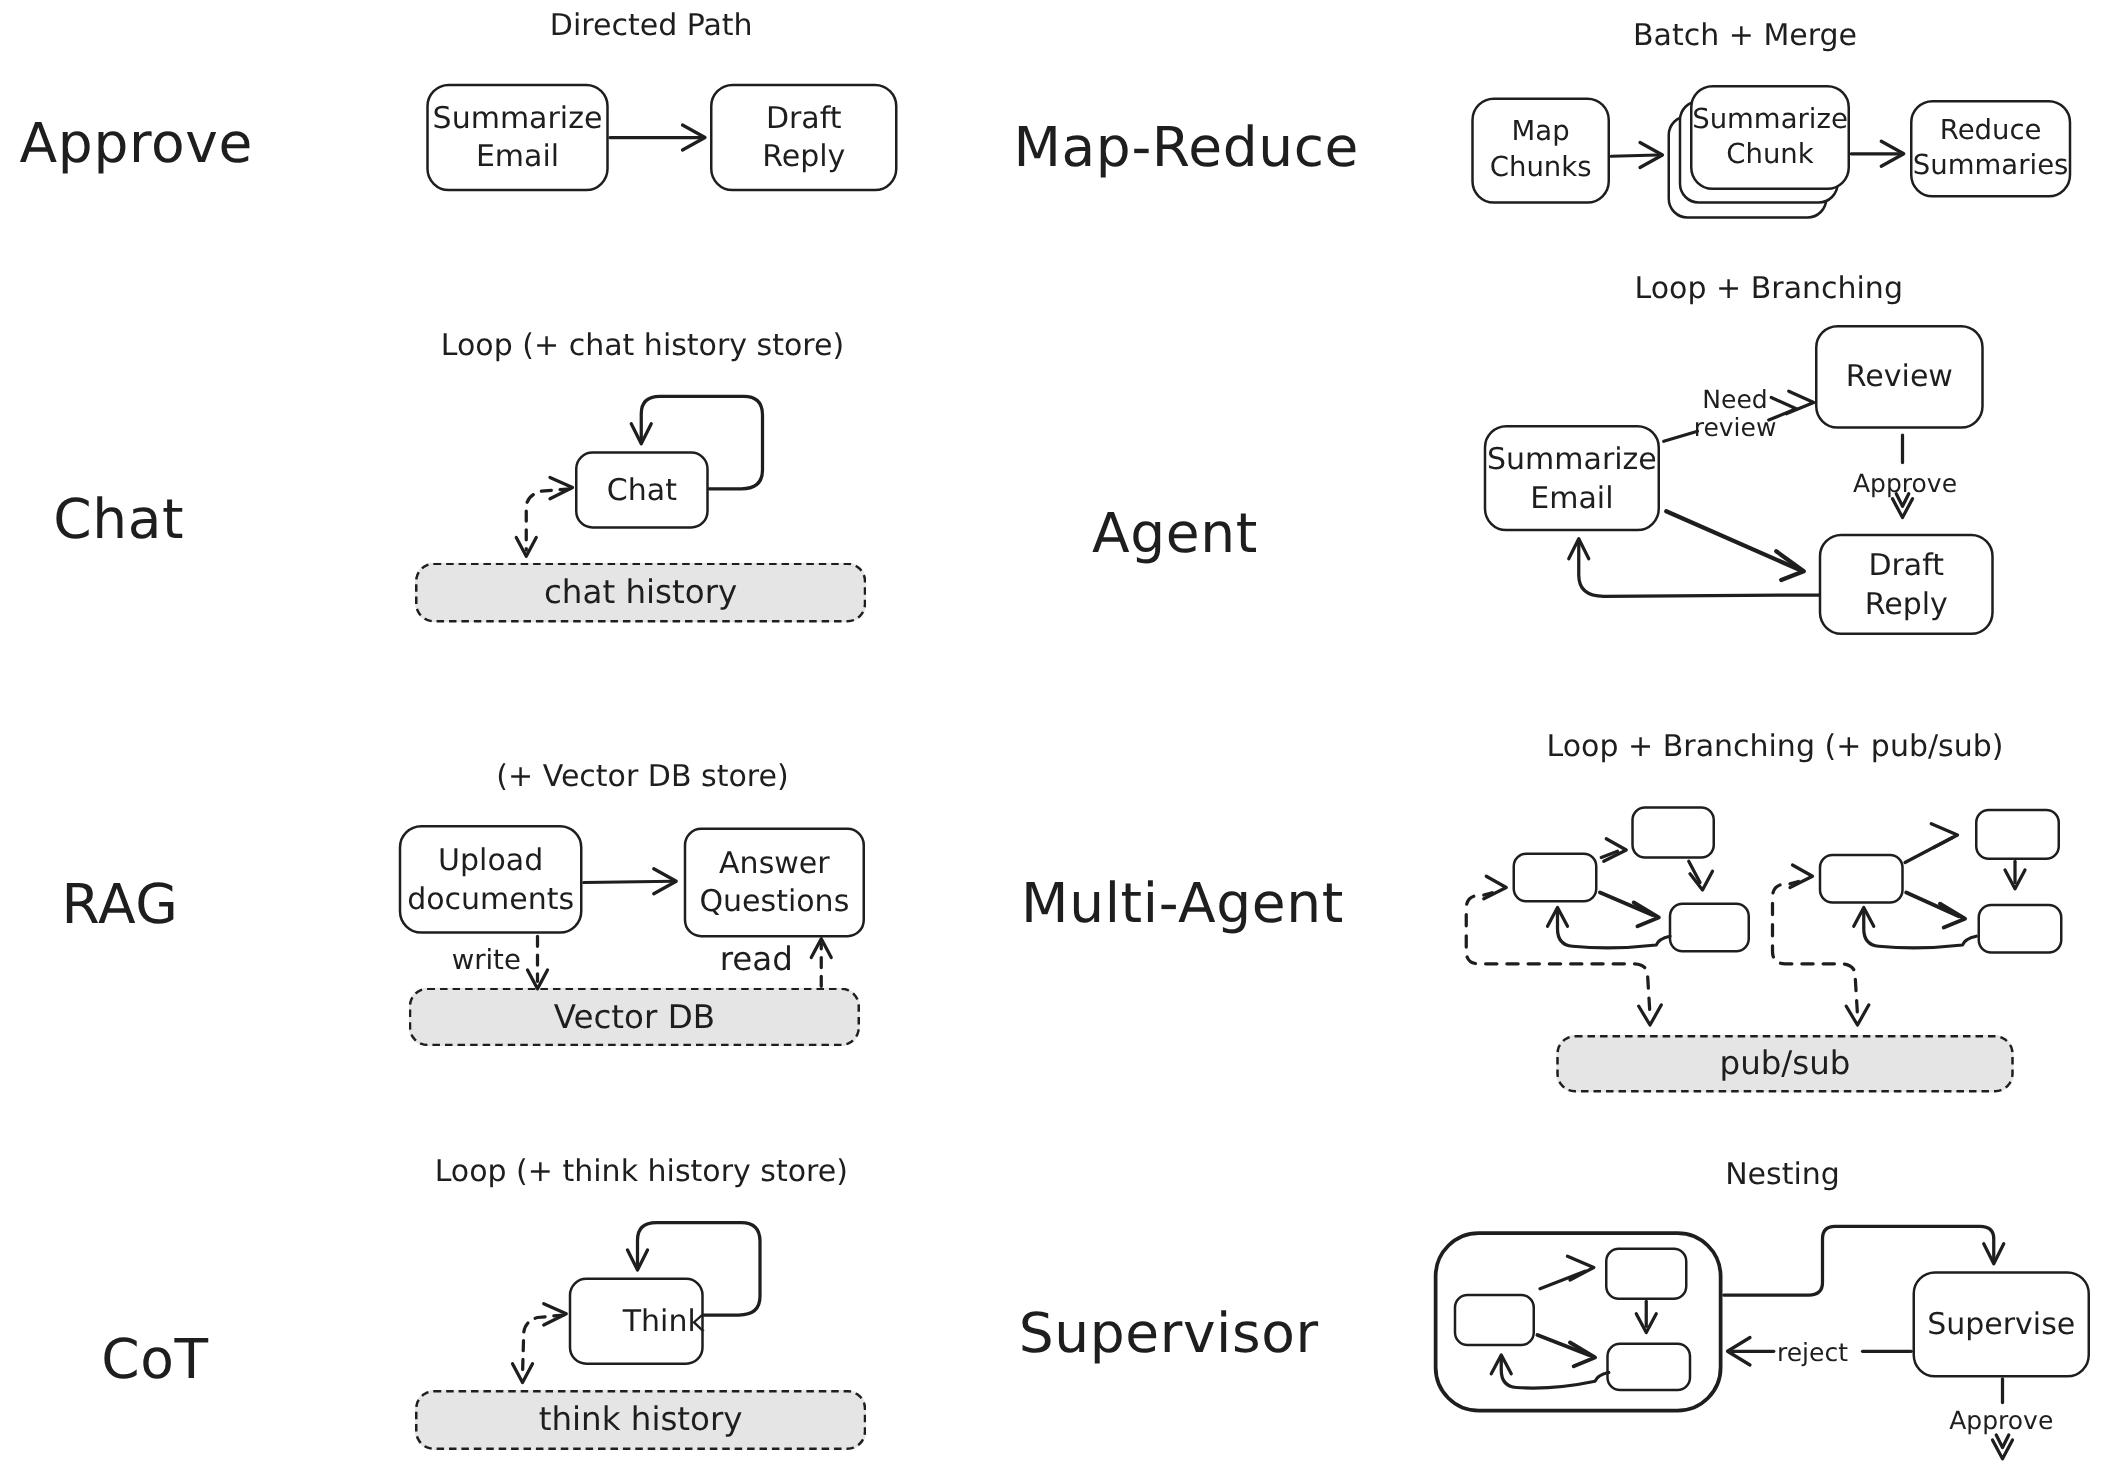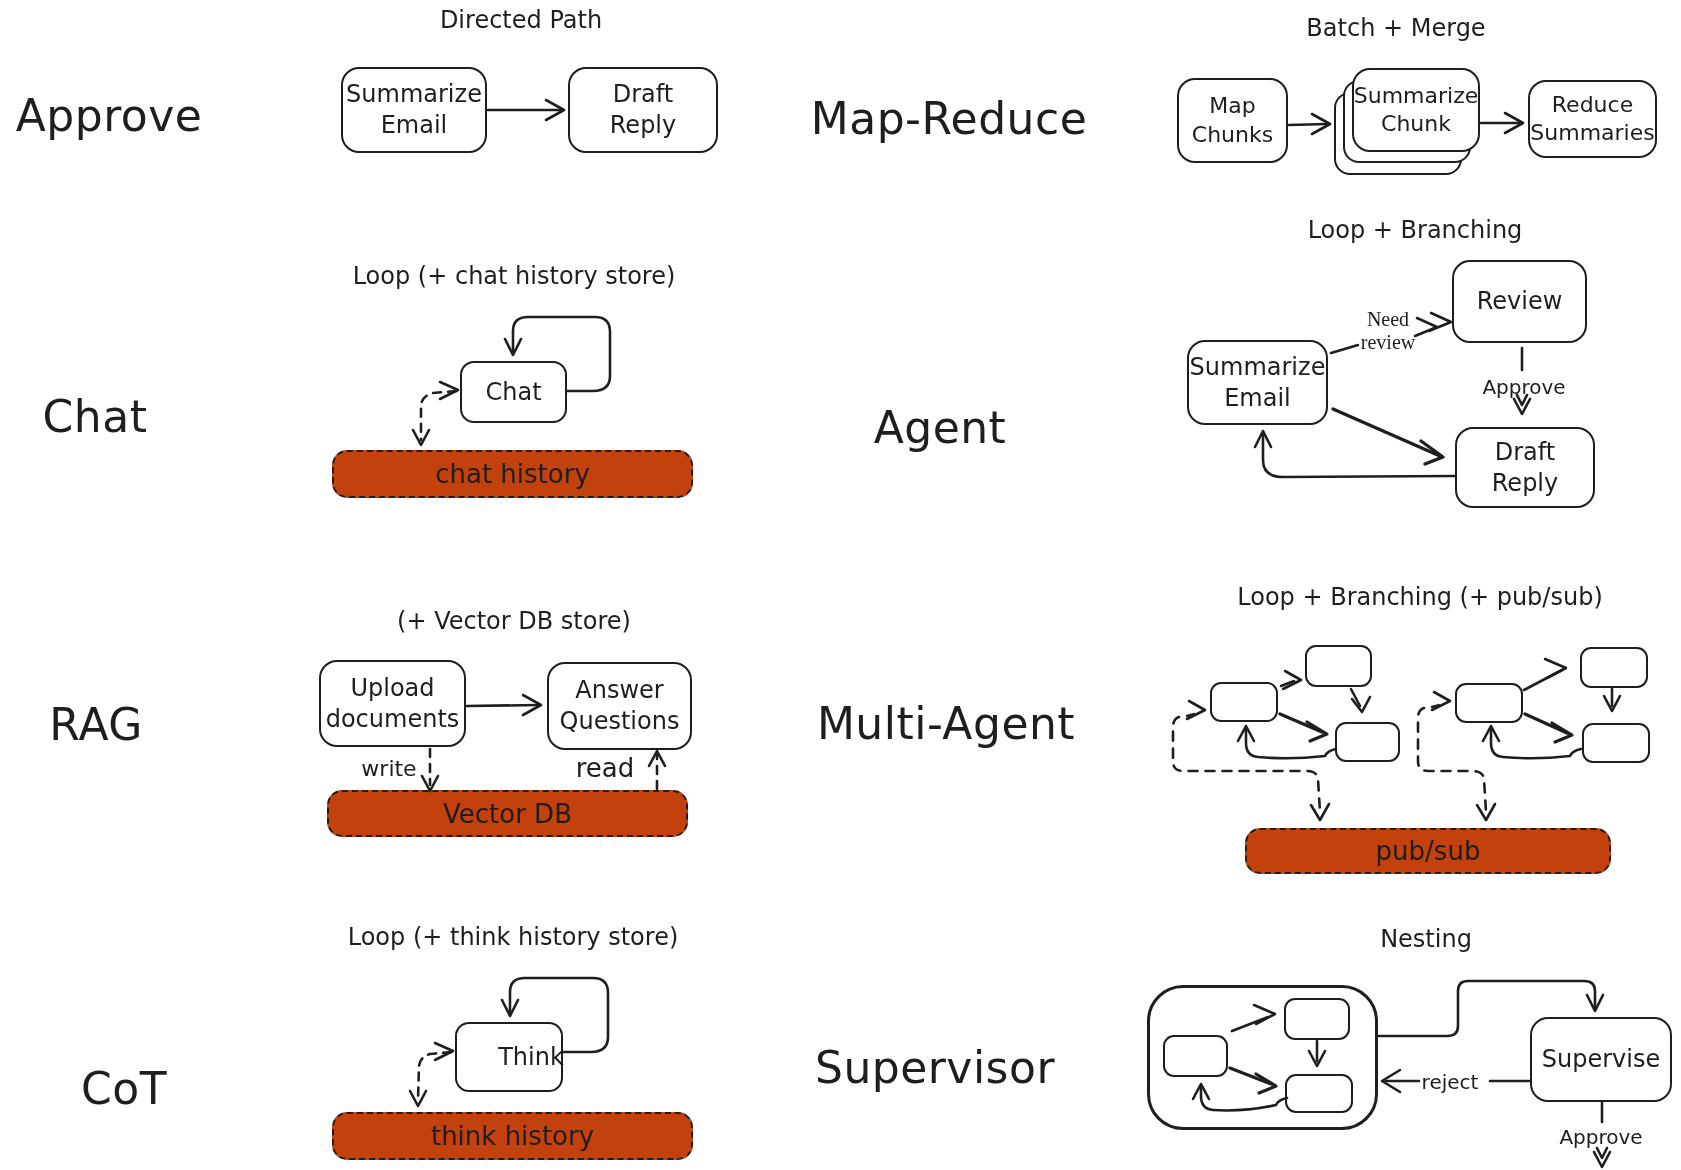--- a/index.html
+++ b/index.html
@@ -14,21 +14,21 @@
     text-align:center; font-size:24px; line-height:1.28; white-space:pre-line;
     box-sizing:border-box; z-index:2;
   }
   .node.small { font-size:22px; }
   .mini {
     position:absolute; border:2.6px solid #1e1e1e; border-radius:11px;
     background:#fff; box-sizing:border-box; z-index:2;
   }
   .store {
     position:absolute; border:2.6px dashed #1e1e1e; border-radius:15px;
-    background:#c2410c; display:flex; align-items:center; justify-content:center;
+    background:#e5e5e5; display:flex; align-items:center; justify-content:center;
     font-size:26px; box-sizing:border-box; z-index:2;
   }
   .container-box {
     position:absolute; border:3px solid #1e1e1e; border-radius:36px;
     background:#fff; box-sizing:border-box; z-index:1;
   }
   .sec-label {
     position:absolute; font-size:44px; white-space:nowrap;
     transform:translate(-50%,-50%); letter-spacing:0.5px; z-index:2;
   }
@@ -80,27 +80,27 @@
 Summaries</div>
 
   <div class="node" style="left:460px; top:361px; width:107px; height:62px; border-radius:14px;">Chat</div>
   <div class="store" style="left:332px; top:450px; width:361px; height:48px;">chat history</div>
 
   <div class="node" style="left:1452px; top:260px; width:135px; height:83px;">Review</div>
   <div class="node" style="left:1187px; top:340px; width:141px; height:85px;">Summarize
 Email</div>
   <div class="node" style="left:1455px; top:427px; width:140px; height:81px;">Draft
 Reply</div>
-  <div class="edge-label" style="left:1388px; top:331px;font-family:Liberation Serif, serif;">Need
+  <div class="edge-label" style="left:1388px; top:331px;">Need
 review</div>
   <div class="edge-label" style="left:1524px; top:387px;">Approve</div>
 
   <div class="node" style="left:319px; top:660px; width:147px; height:87px;">Upload
 documents</div>
-  <div class="node" style="left:547px; top:662px; width:145px; height:88px;">Answer
+  <div class="node" style="left:547px; top:662px; width:145px; height:88px;border-radius:14px;">Answer
 Questions</div>
   <div class="edge-label" style="left:375px; top:769px; font-size:22px;margin-left:14px;">write</div>
   <div class="edge-label" style="left:605px; top:769px; font-size:26px;">read</div>
   <div class="store" style="left:327px; top:790px; width:361px; height:47px;">Vector DB</div>
 
   <div class="mini" style="left:1210px; top:682px; width:68px; height:40px;"></div>
   <div class="mini" style="left:1305px; top:645px; width:67px; height:42px;"></div>
   <div class="mini" style="left:1335px; top:722px; width:65px; height:40px;"></div>
   <div class="mini" style="left:1455px; top:683px; width:68px; height:40px;"></div>
   <div class="mini" style="left:1580px; top:647px; width:68px; height:41px;"></div>

